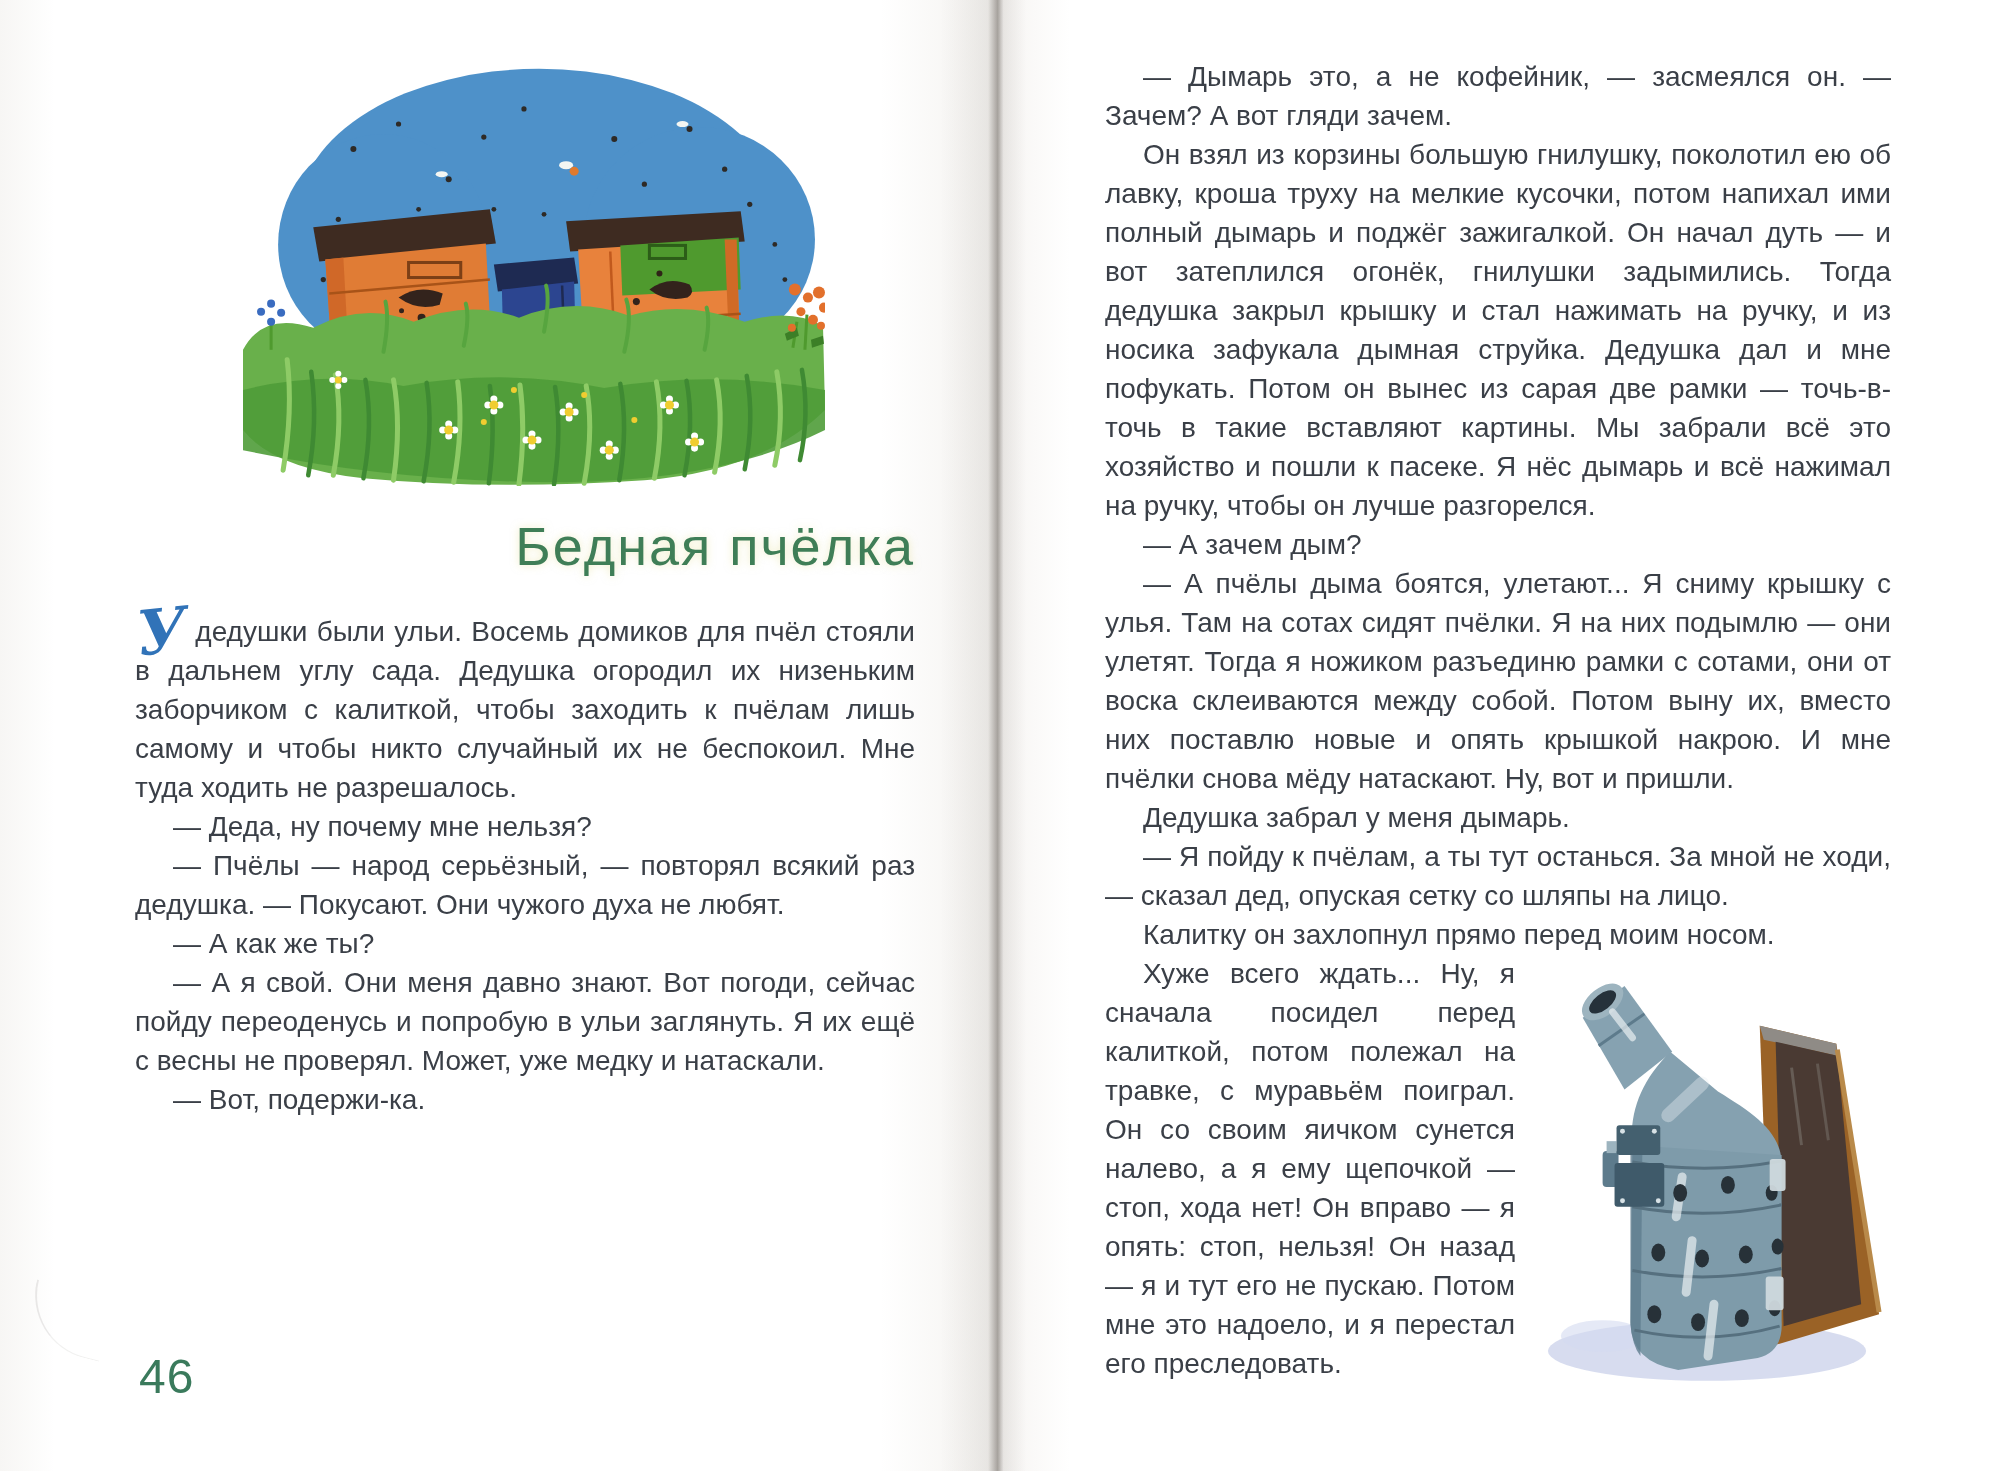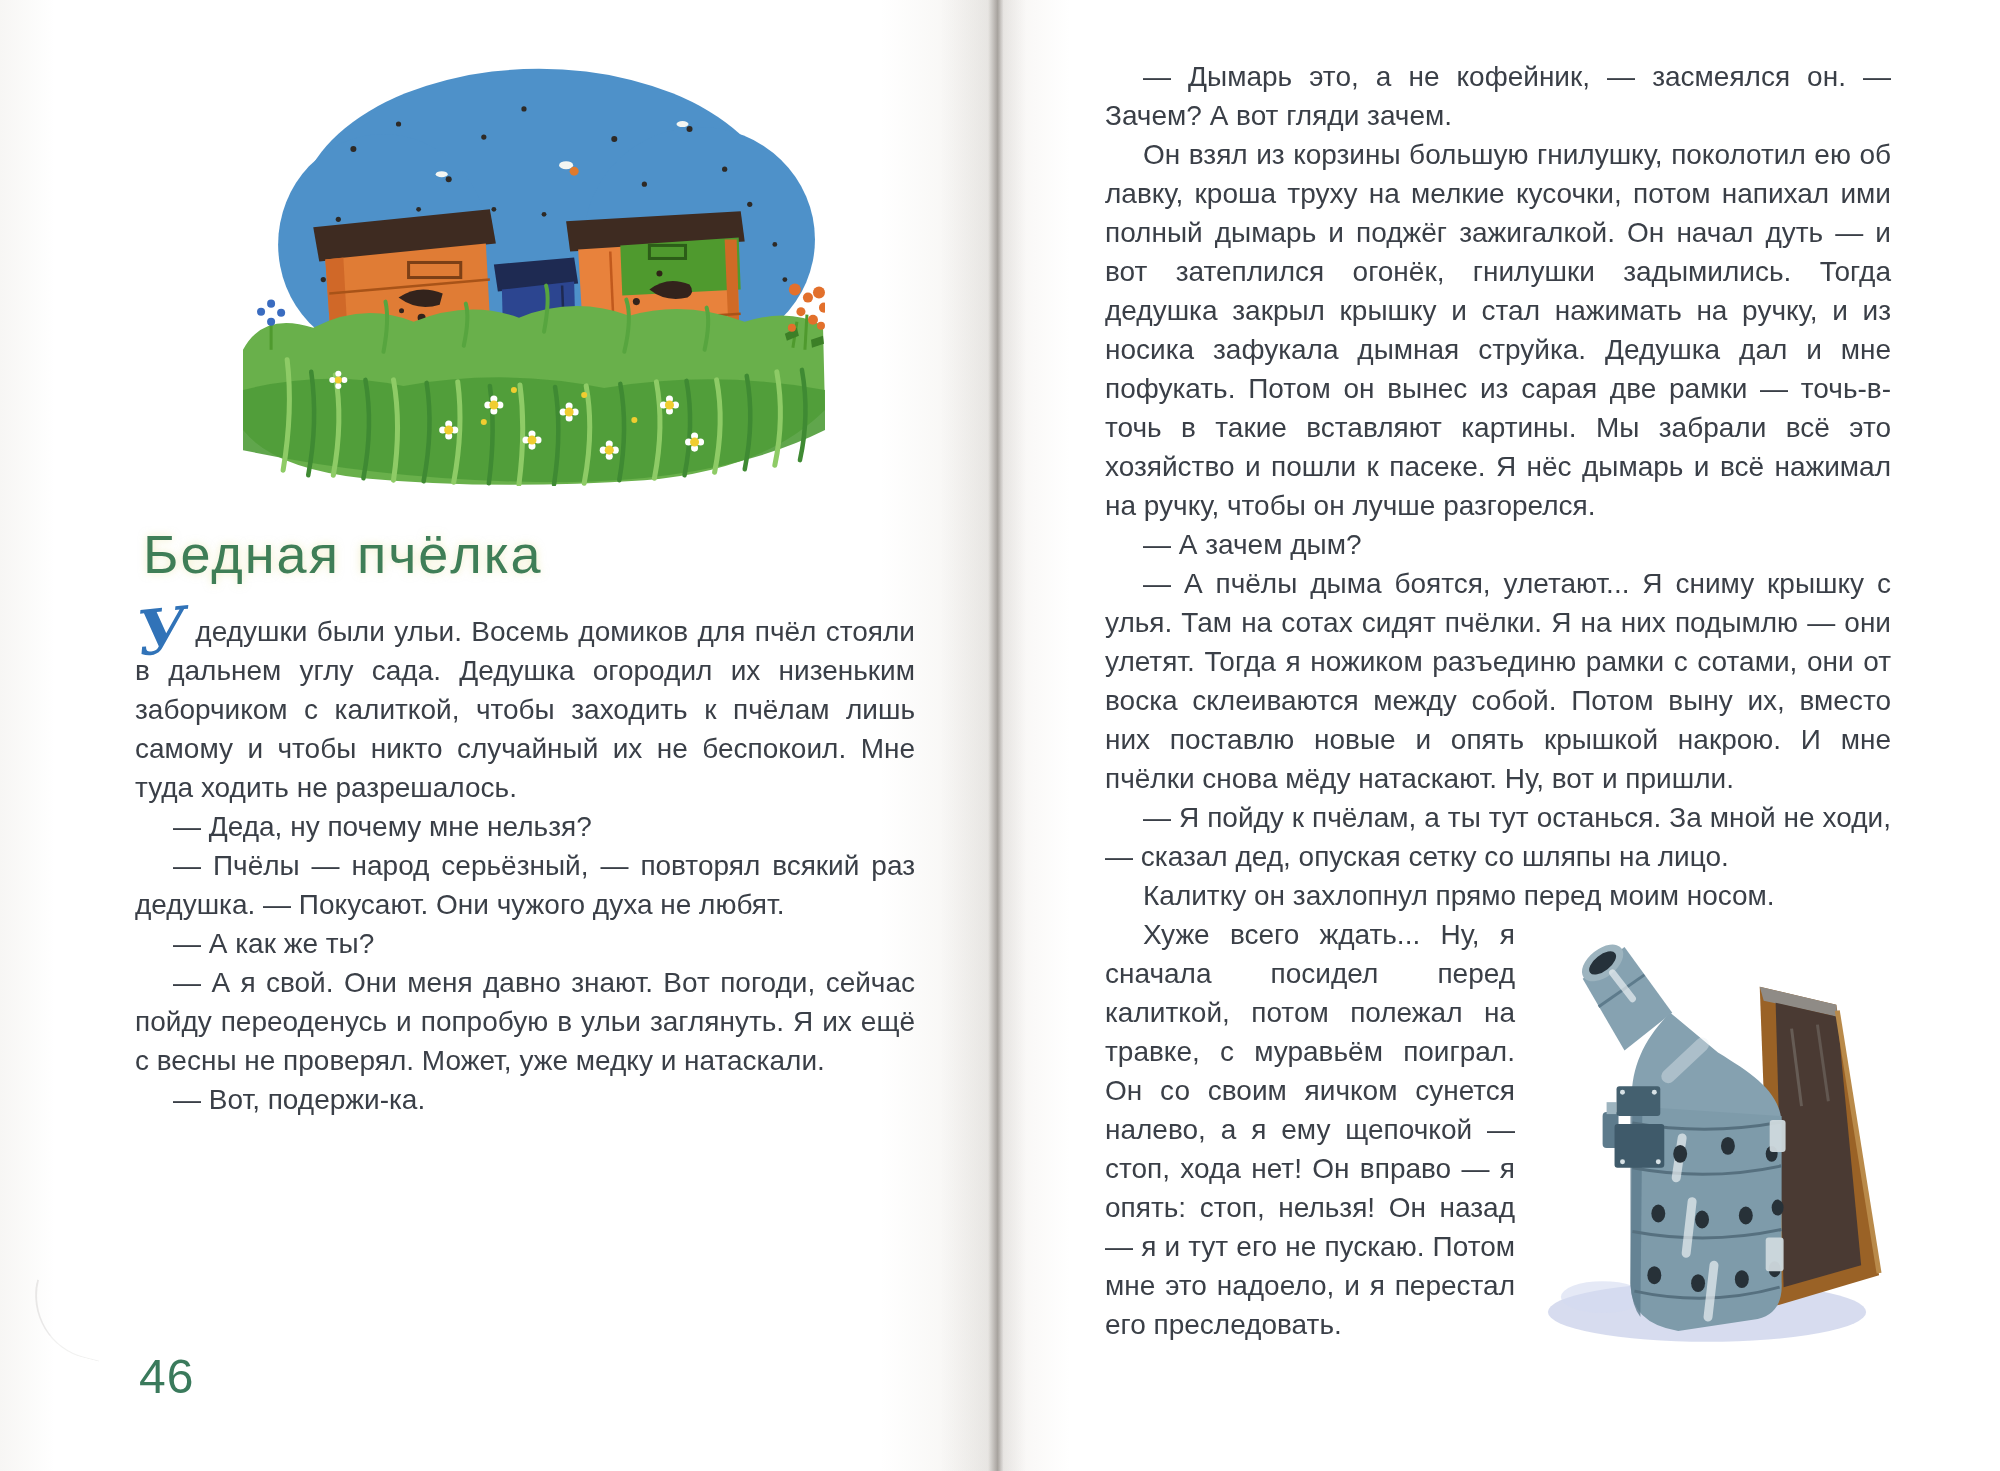--- a/index.html
+++ b/index.html
@@ -31,22 +31,22 @@
   .para { margin:0; text-indent:38px; }
   .para.no-indent { text-indent:0; }
   .dropcap {
     font-family:"DejaVu Serif", serif; font-style:italic; font-weight:bold;
     font-size:62px; line-height:0; color:#3173b8;
     display:inline-block; vertical-align:-12px; margin:0 8px 0 2px;
     transform:rotate(-6deg);
   }
   .story-title {
     position:absolute; left:135px; top:508px; width:780px;
-    text-align:left; font-size:54px; line-height:76px; font-weight:normal;
-    letter-spacing:2px; color:#3f7e57; margin:8px;
+    text-align:right; font-size:54px; line-height:76px; font-weight:normal;
+    letter-spacing:2px; color:#3f7e57; margin:0;
     text-shadow:0 0 9px rgba(228,222,148,0.55);
   }
   .page-number {
     position:absolute; left:139px; top:1348px;
     font-size:48px; line-height:58px; color:#3a7a5c; letter-spacing:1px;
   }
 
   
   .hives-illo { position:absolute; left:243px; top:48px; width:582px; height:438px; }
   .hives-illo svg, .smoker-float svg { display:block; width:100%; height:100%; }
@@ -256,20 +256,21 @@
     <div class="page-number">46</div>
     <div class="page-curl"></div>
   </div>
 
   <div class="page page-right">
     <div class="text-block text-right">
       <p class="para">— Дымарь это, а не кофейник, — засмеялся он. — Зачем? А вот гляди зачем.</p>
       <p class="para">Он взял из корзины большую гнилушку, поколотил ею об лавку, кроша труху на мелкие кусочки, потом напихал ими полный дымарь и поджёг зажигалкой. Он начал дуть — и вот затеплился огонёк, гнилушки задымились. Тогда дедушка закрыл крышку и стал нажимать на ручку, и из носика зафукала дымная струйка. Дедушка дал и мне пофукать. Потом он вынес из сарая две рамки — точь-в-точь в такие вставляют картины. Мы забрали всё это хозяйство и пошли к пасеке. Я нёс дымарь и всё нажимал на ручку, чтобы он лучше разгорелся.</p>
       <p class="para">— А зачем дым?</p>
       <p class="para">— А пчёлы дыма боятся, улетают... Я сниму крышку с улья. Там на сотах сидят пчёлки. Я на них подымлю — они улетят. Тогда я ножиком разъединю рамки с сотами, они от воска склеиваются между собой. Потом выну их, вместо них поставлю новые и опять крышкой накрою. И мне пчёлки снова мёду натаскают. Ну, вот и пришли.</p>
+      <p class="para">Дедушка забрал у меня дымарь.</p>
       <p class="para">— Я пойду к пчёлам, а ты тут останься. За мной не ходи, — сказал дед, опуская сетку со шляпы на лицо.</p>
       <p class="para">Калитку он захлопнул прямо перед моим носом.</p>
       <p class="para">
         <span class="smoker-float">
           <svg viewBox="0 0 360 430" xmlns="http://www.w3.org/2000/svg">
 
             <ellipse cx="175" cy="397" rx="160" ry="30" fill="#c9d0ea" opacity="0.75"></ellipse>
             <ellipse cx="70" cy="382" rx="42" ry="16" fill="#d4daf0" opacity="0.6"></ellipse>
 
             <g>

